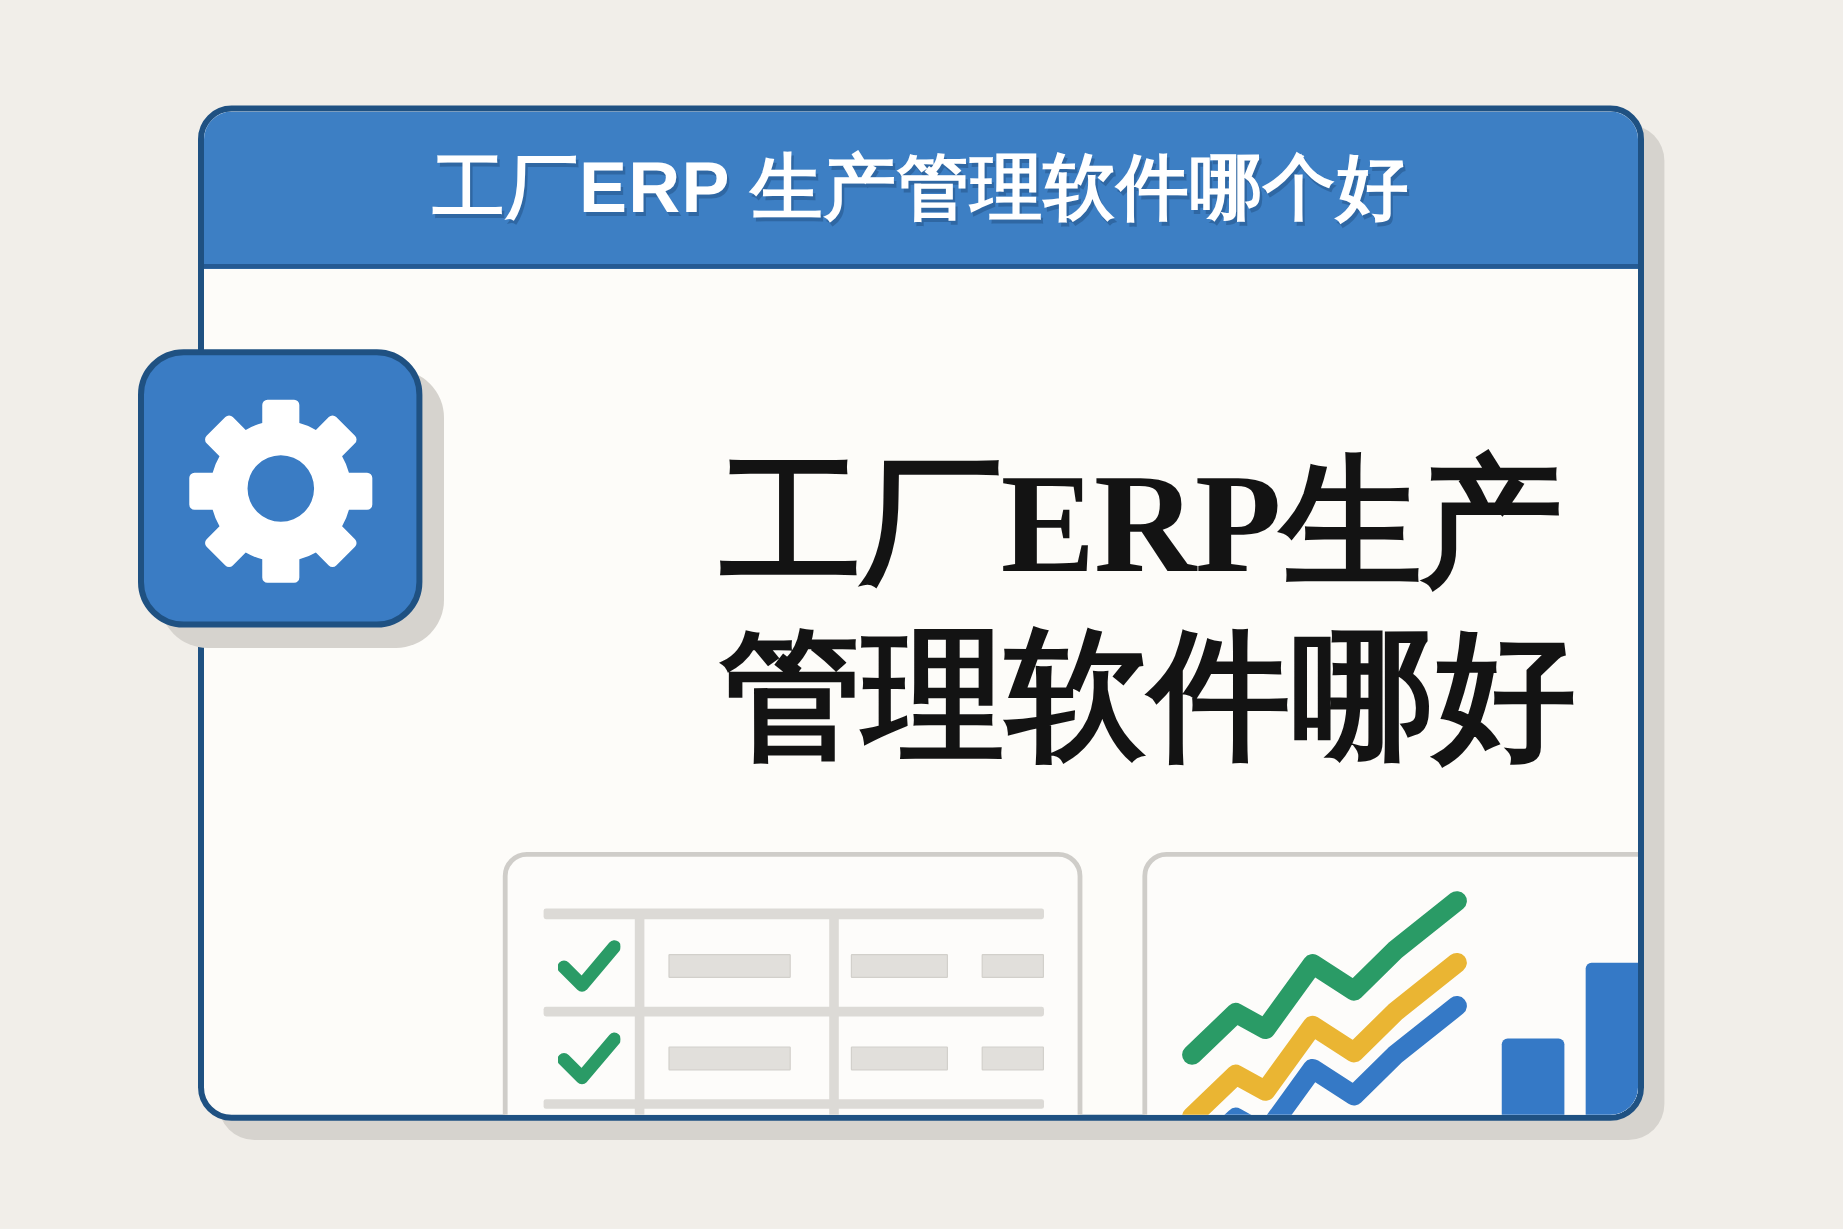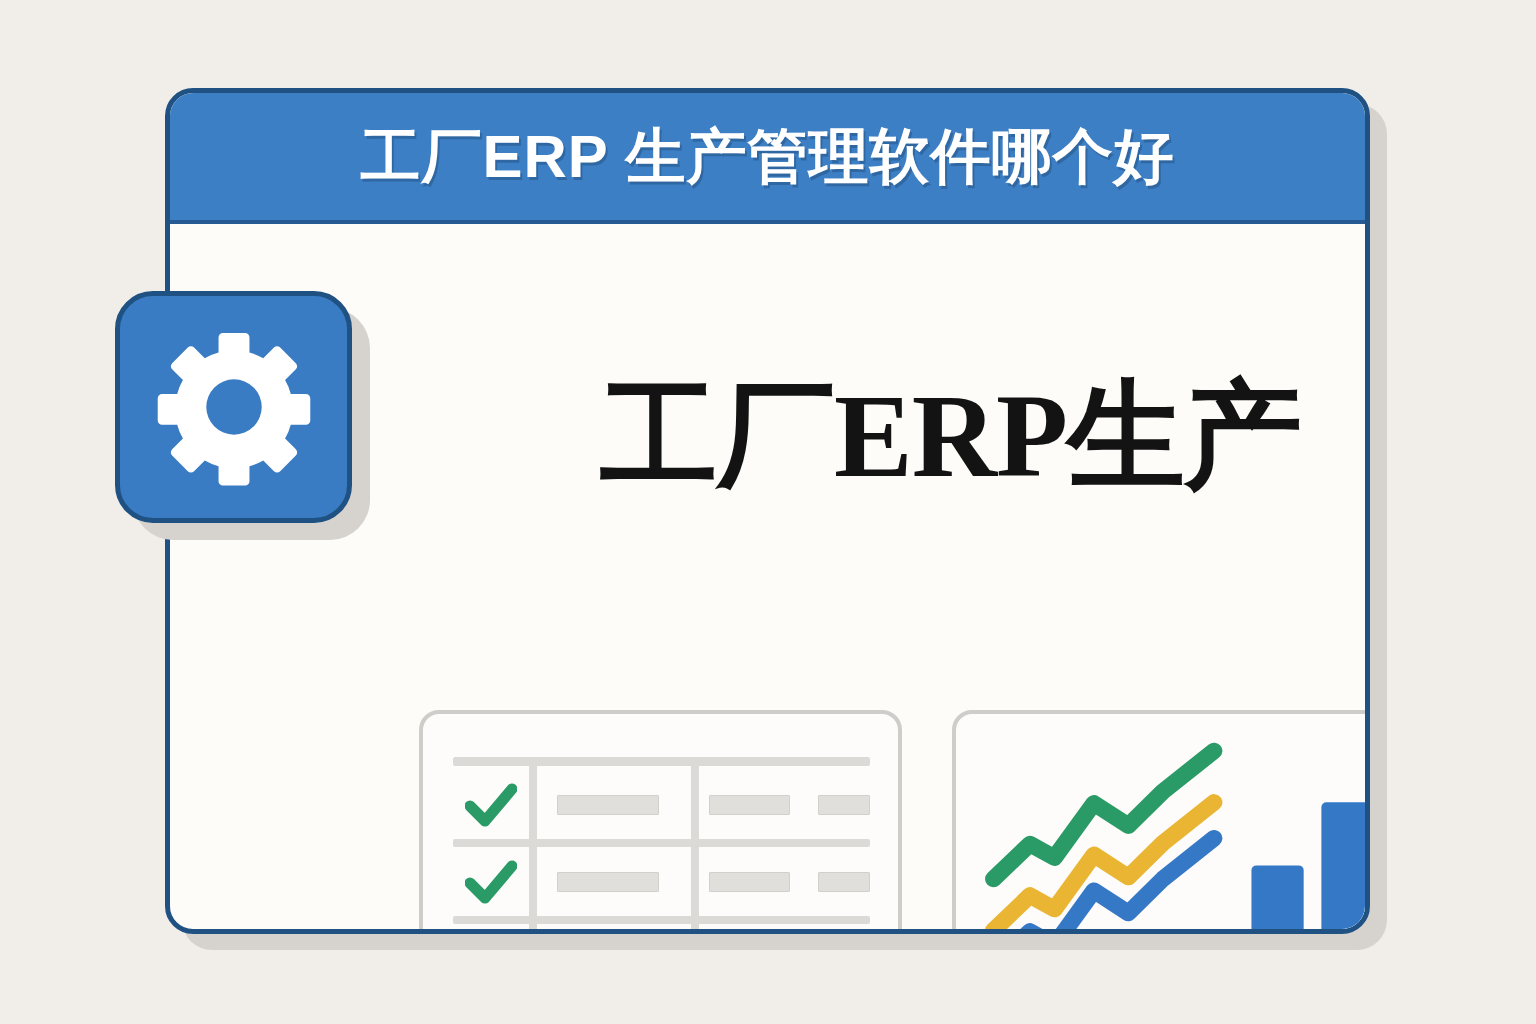--- a/index.html
+++ b/index.html
@@ -241,20 +241,21 @@
   <div class="window-shadow"></div>
 
   <div class="window">
 
     <div class="titlebar">
       <div class="titlebar-text">工厂ERP 生产管理软件哪个好</div>
     </div>
 
     <div class="heading">
       <div class="heading-line heading-line-1">工厂ERP生产</div>
+      <div class="heading-line heading-line-2">管理软件哪好</div>
     </div>
 
     <div class="panel panel-table">
       <div class="table-mock">
 
         <div class="table-header-rule"></div>
         <div class="col-rule col-rule-1"></div>
         <div class="col-rule col-rule-2"></div>
         <div class="row-rule row-rule-1"></div>
         <div class="row-rule row-rule-2"></div>

